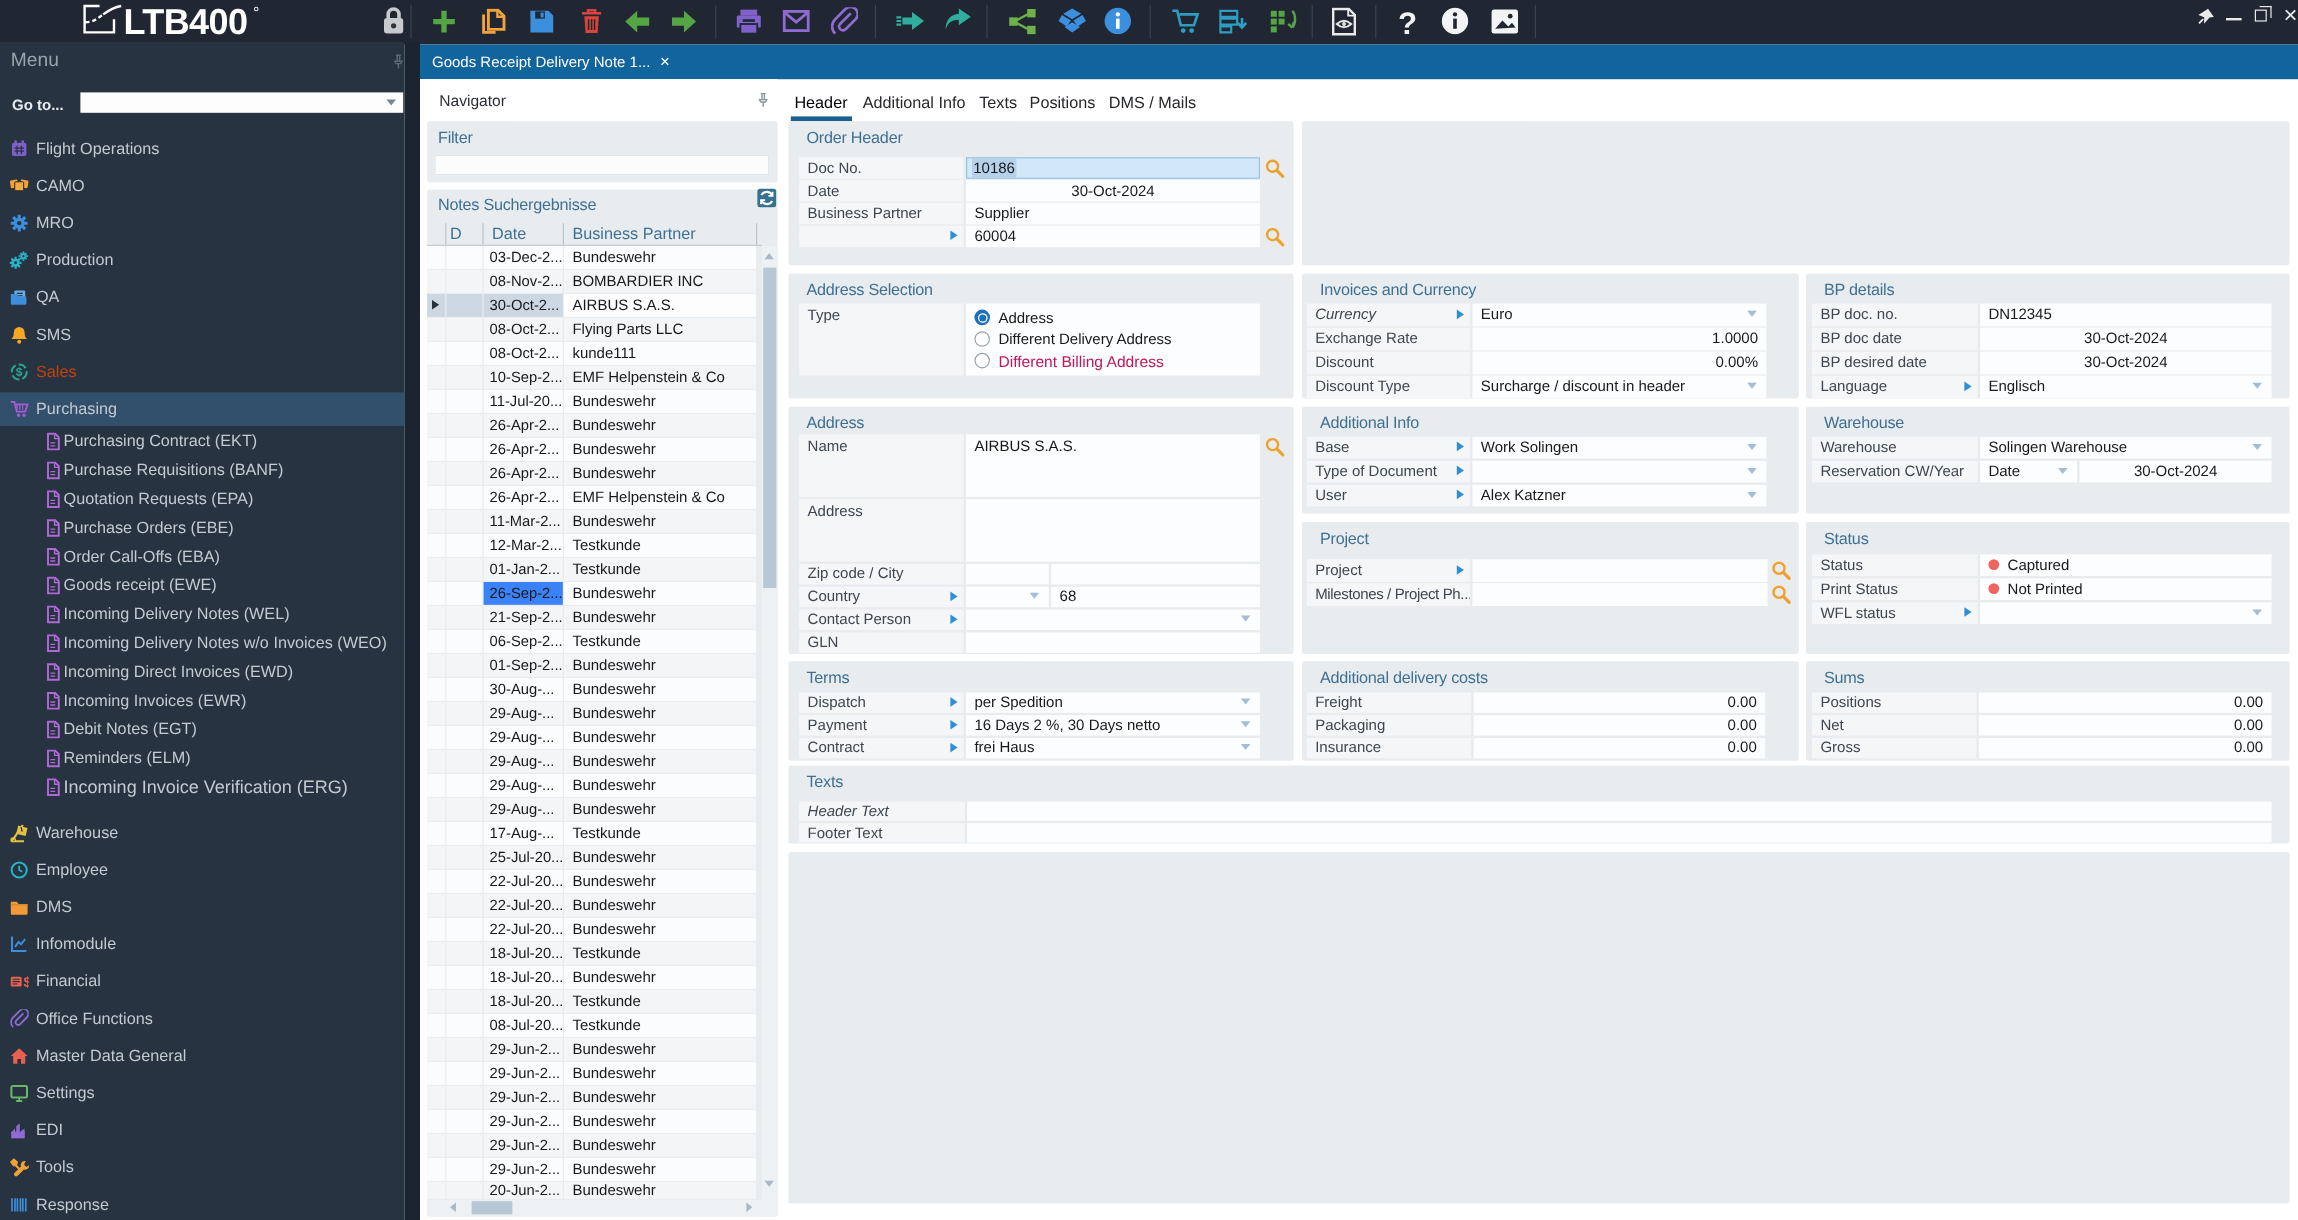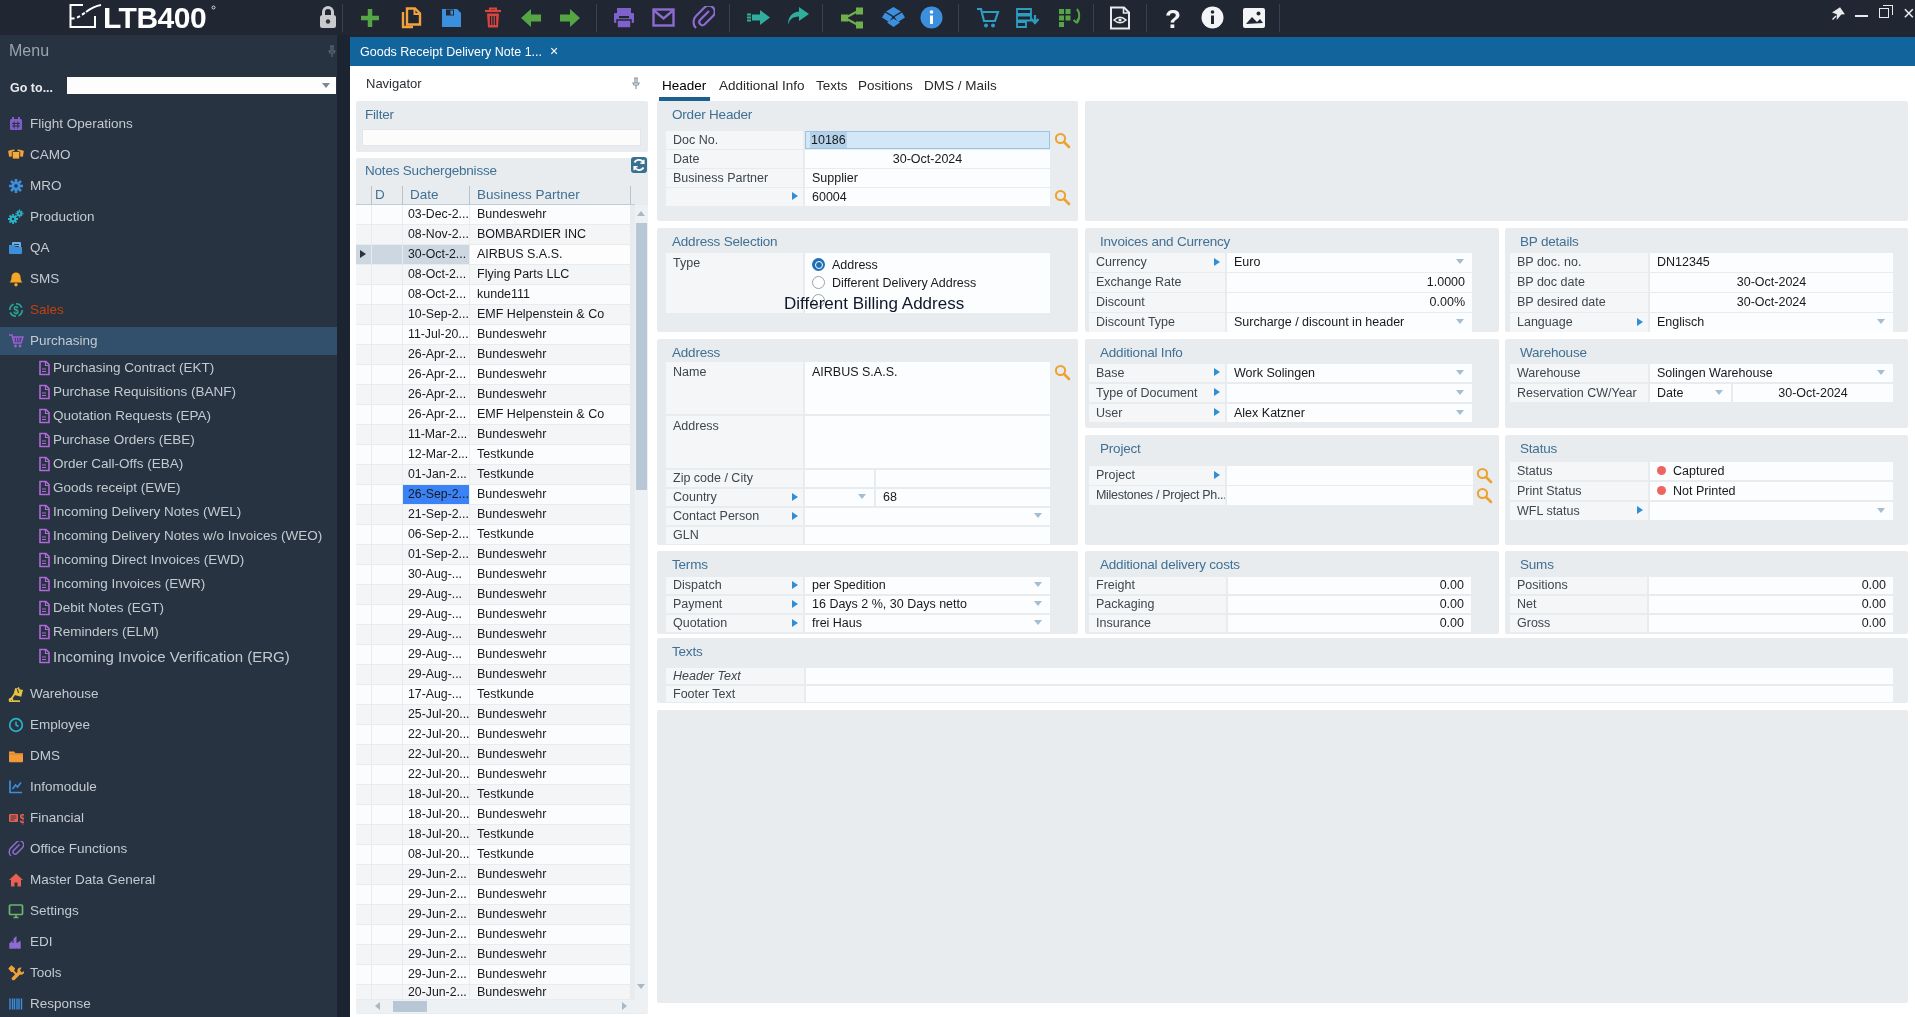--- a/index.html
+++ b/index.html
@@ -569,24 +569,24 @@
 <div class="pn" style="left:657px;top:228px;width:421px;height:104px;"></div>
 <div class="pt" style="left:672px;top:234px;">Address Selection</div>
 <div class="lc" style="left:666px;top:253px;width:137px;height:60px;line-height:17px;padding-top:2px;">Type</div>
 <div class="vc" style="left:805px;top:253px;width:245px;height:60px;"></div>
 <div class="a" style="left:812px;top:258px;width:13px;height:13px;border-radius:50%;background:#1d6fb8;"></div>
 <div class="a" style="left:814.5px;top:260.5px;width:8px;height:8px;border-radius:50%;border:1.5px solid #fff;background:#1d6fb8;"></div>
 <div class="a" style="left:812px;top:276px;width:13px;height:13px;border-radius:50%;background:#fff;border:1px solid #9aa2aa;"></div>
 <div class="a" style="left:812px;top:294px;width:13px;height:13px;border-radius:50%;background:#fff;border:1px solid #9aa2aa;"></div>
 <div class="a" style="left:832px;top:258px;color:#17191d;font-size:12.5px;">Address</div>
 <div class="a" style="left:832px;top:276px;color:#17191d;font-size:12.5px;">Different Delivery Address</div>
-<div class="a" style="left:784px;top:294px;color:#0f172a;font-size:17px;">Different Billing Address</div>
+<div class="a" style="left:832px;top:294px;color:#be185d;font-size:13px;">Different Billing Address</div>
 <div class="pn" style="left:1085px;top:228px;width:414px;height:104px;"></div>
 <div class="pt" style="left:1100px;top:234px;">Invoices and Currency</div>
-<div class="lc" style="left:1089px;top:253px;width:136px;height:19px;line-height:19px;">Currency</div>
+<div class="lc" style="left:1089px;top:253px;width:136px;height:19px;line-height:19px;font-style:italic;">Currency</div>
 <div class="ba" style="left:1214px;top:258px;"></div>
 <div class="vc" style="left:1227px;top:253px;width:245px;height:19px;line-height:19px;">Euro</div>
 <div class="dd" style="left:1456px;top:259px;"></div>
 <div class="lc" style="left:1089px;top:273px;width:136px;height:19px;line-height:19px;">Exchange Rate</div>
 <div class="vc rt" style="left:1227px;top:273px;width:245px;height:19px;line-height:19px;">1.0000</div>
 <div class="lc" style="left:1089px;top:293px;width:136px;height:19px;line-height:19px;">Discount</div>
 <div class="vc rt" style="left:1227px;top:293px;width:245px;height:19px;line-height:19px;">0.00%</div>
 <div class="lc" style="left:1089px;top:313px;width:136px;height:19px;line-height:19px;">Discount Type</div>
 <div class="vc" style="left:1227px;top:313px;width:245px;height:19px;line-height:19px;">Surcharge / discount in header</div>
 <div class="dd" style="left:1456px;top:319px;"></div>
@@ -677,21 +677,21 @@
 <div class="pn" style="left:657px;top:551px;width:421px;height:83px;"></div>
 <div class="pt" style="left:672px;top:557px;">Terms</div>
 <div class="lc" style="left:666px;top:577px;width:137px;height:17px;line-height:17px;">Dispatch</div>
 <div class="ba" style="left:792px;top:581px;"></div>
 <div class="vc" style="left:805px;top:577px;width:245px;height:17px;line-height:17px;">per Spedition</div>
 <div class="dd" style="left:1034px;top:582px;"></div>
 <div class="lc" style="left:666px;top:596px;width:137px;height:17px;line-height:17px;">Payment</div>
 <div class="ba" style="left:792px;top:600px;"></div>
 <div class="vc" style="left:805px;top:596px;width:245px;height:17px;line-height:17px;">16 Days 2 %, 30 Days netto</div>
 <div class="dd" style="left:1034px;top:601px;"></div>
-<div class="lc" style="left:666px;top:615px;width:137px;height:17px;line-height:17px;">Quotation</div>
+<div class="lc" style="left:666px;top:615px;width:137px;height:17px;line-height:17px;">Contract</div>
 <div class="ba" style="left:792px;top:619px;"></div>
 <div class="vc" style="left:805px;top:615px;width:245px;height:17px;line-height:17px;">frei Haus</div>
 <div class="dd" style="left:1034px;top:620px;"></div>
 <div class="pn" style="left:1085px;top:551px;width:414px;height:83px;"></div>
 <div class="pt" style="left:1100px;top:557px;">Additional delivery costs</div>
 <div class="lc" style="left:1089px;top:577px;width:137px;height:17px;line-height:17px;">Freight</div>
 <div class="vc rt" style="left:1228px;top:577px;width:243px;height:17px;line-height:17px;">0.00</div>
 <div class="lc" style="left:1089px;top:596px;width:137px;height:17px;line-height:17px;">Packaging</div>
 <div class="vc rt" style="left:1228px;top:596px;width:243px;height:17px;line-height:17px;">0.00</div>
 <div class="lc" style="left:1089px;top:615px;width:137px;height:17px;line-height:17px;">Insurance</div>

